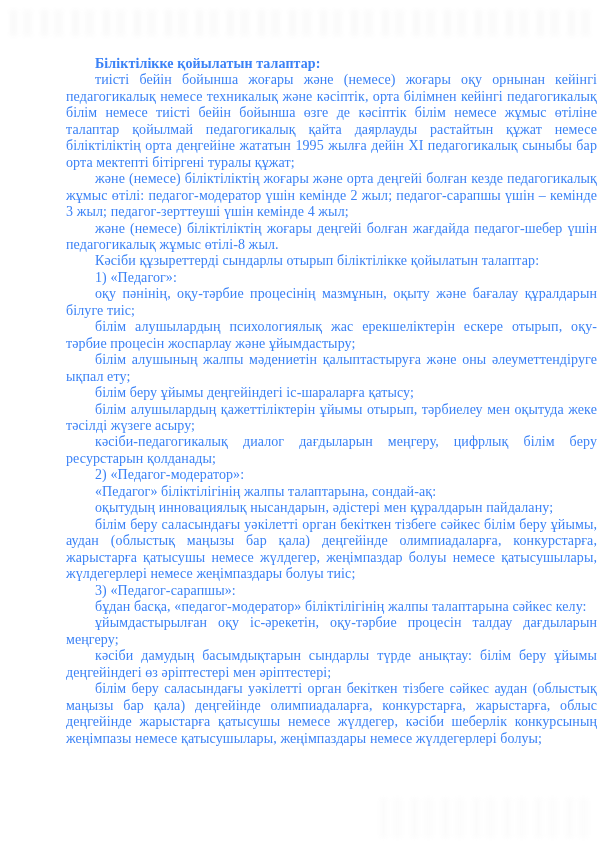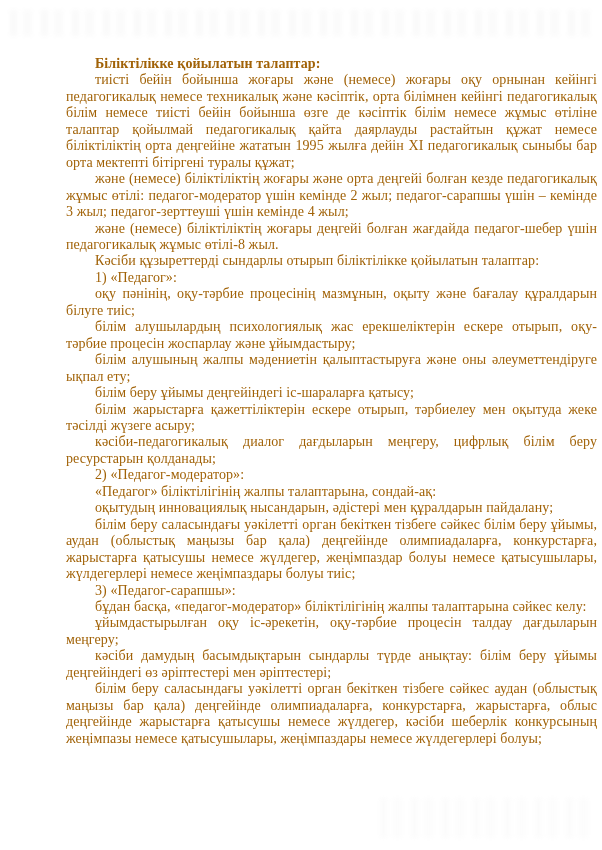--- a/index.html
+++ b/index.html
@@ -7,21 +7,21 @@
     padding: 0;
     background: #ffffff;
   }
   .page {
     position: relative;
     width: 602px;
     height: 850px;
     background: #ffffff;
     overflow: hidden;
     font-family: "Liberation Serif", "DejaVu Serif", serif;
-    color: #a16207;
+    color: #3b82f6;
   }
   .text-block {
     position: absolute;
     left: 66px;
     top: 56px;
     width: 531px;
     font-size: 14px;
     line-height: 16.45px;
     text-align: justify;
     text-justify: inter-word;
@@ -64,21 +64,21 @@
     <div>
         <p>тиісті бейін бойынша жоғары және (немесе) жоғары оқу орнынан кейінгі педагогикалық немесе техникалық және кәсіптік, орта білімнен кейінгі педагогикалық білім немесе тиісті бейін бойынша өзге де кәсіптік білім немесе жұмыс өтіліне талаптар қойылмай педагогикалық қайта даярлауды растайтын құжат немесе біліктіліктің орта деңгейіне жататын 1995 жылға дейін XI педагогикалық сыныбы бар орта мектепті бітіргені туралы құжат;</p>
         <p>және (немесе) біліктіліктің жоғары және орта деңгейі болған кезде педагогикалық жұмыс өтілі: педагог-модератор үшін кемінде 2 жыл; педагог-сарапшы үшін – кемінде 3 жыл; педагог-зерттеуші үшін кемінде 4 жыл;</p>
         <p>және (немесе) біліктіліктің жоғары деңгейі болған жағдайда педагог-шебер үшін педагогикалық жұмыс өтілі-8 жыл.</p>
         <p>Кәсіби құзыреттерді сындарлы отырып біліктілікке қойылатын талаптар:</p>
         <p>1) «Педагог»:</p>
         <p>оқу пәнінің, оқу-тәрбие процесінің мазмұнын, оқыту және бағалау құралдарын білуге тиіс;</p>
         <p>білім алушылардың психологиялық жас ерекшеліктерін ескере отырып, оқу-тәрбие процесін жоспарлау және ұйымдастыру;</p>
         <p>білім алушының жалпы мәдениетін қалыптастыруға және оны әлеуметтендіруге ықпал ету;</p>
         <p>білім беру ұйымы деңгейіндегі іс-шараларға қатысу;</p>
-        <p>білім жарыстарға қажеттіліктерін ескере отырып, тәрбиелеу мен оқытуда жеке тәсілді жүзеге асыру;</p>
+        <p>білім алушылардың қажеттіліктерін ұйымы отырып, тәрбиелеу мен оқытуда жеке тәсілді жүзеге асыру;</p>
         <p>кәсіби-педагогикалық диалог дағдыларын меңгеру, цифрлық білім беру ресурстарын қолданады;</p>
         <p>2) «Педагог-модератор»:</p>
         <p>«Педагог» біліктілігінің жалпы талаптарына, сондай-ақ:</p>
         <p>оқытудың инновациялық нысандарын, әдістері мен құралдарын пайдалану;</p>
         <p>білім беру саласындағы уәкілетті орган бекіткен тізбеге сәйкес білім беру ұйымы, аудан (облыстық маңызы бар қала) деңгейінде олимпиадаларға, конкурстарға, жарыстарға қатысушы немесе жүлдегер, жеңімпаздар болуы немесе қатысушылары, жүлдегерлері немесе жеңімпаздары болуы тиіс;</p>
         <p>3) «Педагог-сарапшы»:</p>
         <p>бұдан басқа, «педагог-модератор» біліктілігінің жалпы талаптарына сәйкес келу:</p>
         <p>ұйымдастырылған оқу іс-әрекетін, оқу-тәрбие процесін талдау дағдыларын меңгеру;</p>
         <p>кәсіби дамудың басымдықтарын сындарлы түрде анықтау: білім беру ұйымы деңгейіндегі өз әріптестері мен әріптестері;</p>
         <p>білім беру саласындағы уәкілетті орган бекіткен тізбеге сәйкес аудан (облыстық маңызы бар қала) деңгейінде олимпиадаларға, конкурстарға, жарыстарға, облыс деңгейінде жарыстарға қатысушы немесе жүлдегер, кәсіби шеберлік конкурсының жеңімпазы немесе қатысушылары, жеңімпаздары немесе жүлдегерлері болуы;</p>

